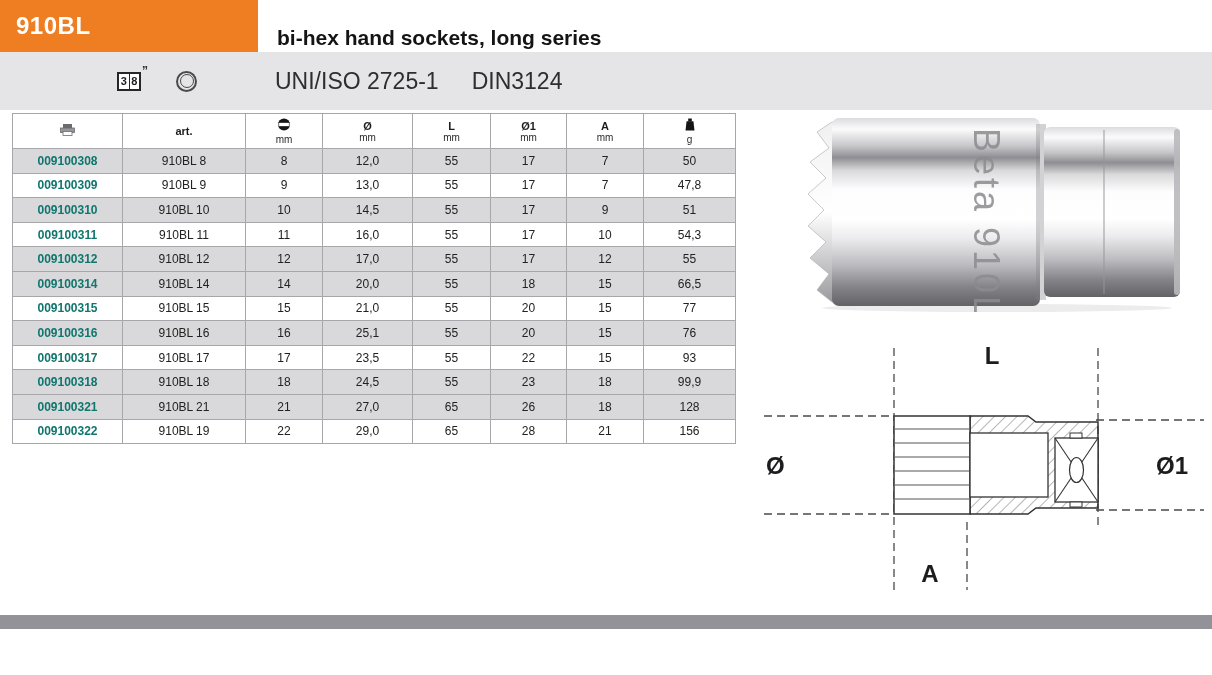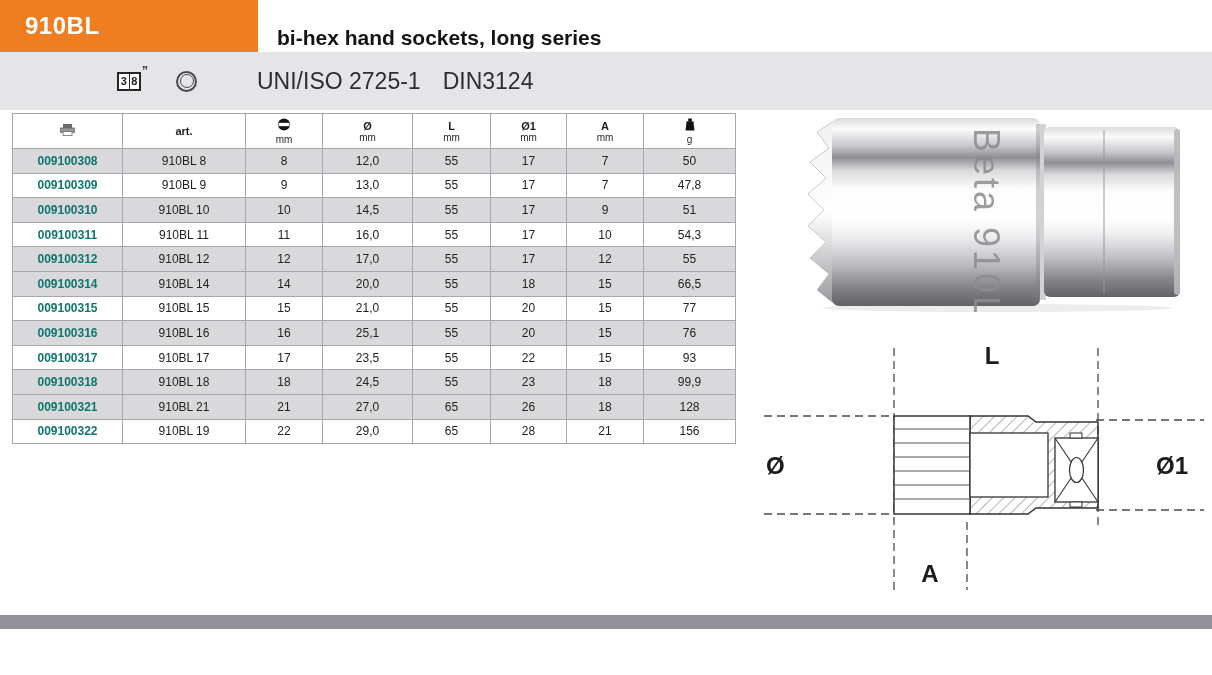--- a/index.html
+++ b/index.html
@@ -3,21 +3,21 @@
 <meta charset="utf-8">
 <style>
   html,body{margin:0;padding:0;background:#fff;}
   .page{
     position:relative;width:1212px;height:675px;overflow:hidden;
     background:#fff;font-family:"Liberation Sans",sans-serif;color:#1b1b1b;
   }
   
   .family-block{
     position:absolute;left:0;top:0;width:258px;height:52px;background:#EF7E22;
-    display:flex;align-items:center;padding-left:25px;box-sizing:border-box;
+    display:flex;align-items:center;padding-left:16px;box-sizing:border-box;
   }
   .family-block .family-code{color:#fff;font-size:24px;font-weight:bold;letter-spacing:.5px;}
   .page-title{
     position:absolute;left:277px;top:0;height:52px;display:flex;align-items:center;
     font-size:21px;font-weight:bold;color:#141414;margin-top:12px;
   }
   
   .standards-band{
     position:absolute;left:0;top:52px;width:100%;height:58px;background:#E5E5E7;
     display:flex;align-items:center;
@@ -31,21 +31,21 @@
   .drive-icon .den{flex:1;display:flex;align-items:center;justify-content:center;
     font-size:11px;font-weight:bold;color:#1c1c1e;border-left:1.5px solid #262629;}
   .inch-mark{font-size:12px;font-weight:bold;color:#2a2a2e;margin-left:1px;align-self:flex-start;margin-top:12px;}
   .ring-icon{
     position:relative;margin-left:28px;width:21px;height:21px;border-radius:50%;
     border:2px solid #4a4a4e;background:transparent;box-sizing:border-box;
   }
   .ring-icon::after{
     content:"";position:absolute;inset:1.5px;border-radius:50%;border:1px solid #4a4a4e;
   }
-  .standards-text{margin-left:60px;font-size:23px;color:#2e2e32;display:flex;gap:22px;}
+  .standards-text{margin-left:78px;font-size:23px;color:#2e2e32;display:flex;gap:33px;}
   
   .catalog-table{
     position:absolute;left:12px;top:113px;width:723px;border-collapse:collapse;
     table-layout:fixed;font-size:12px;
   }
   .catalog-table col.c-code{width:110px;}
   .catalog-table col.c-art{width:123px;}
   .catalog-table col.c-size{width:77px;}
   .catalog-table col.c-dia{width:90px;}
   .catalog-table col.c-len{width:78px;}

